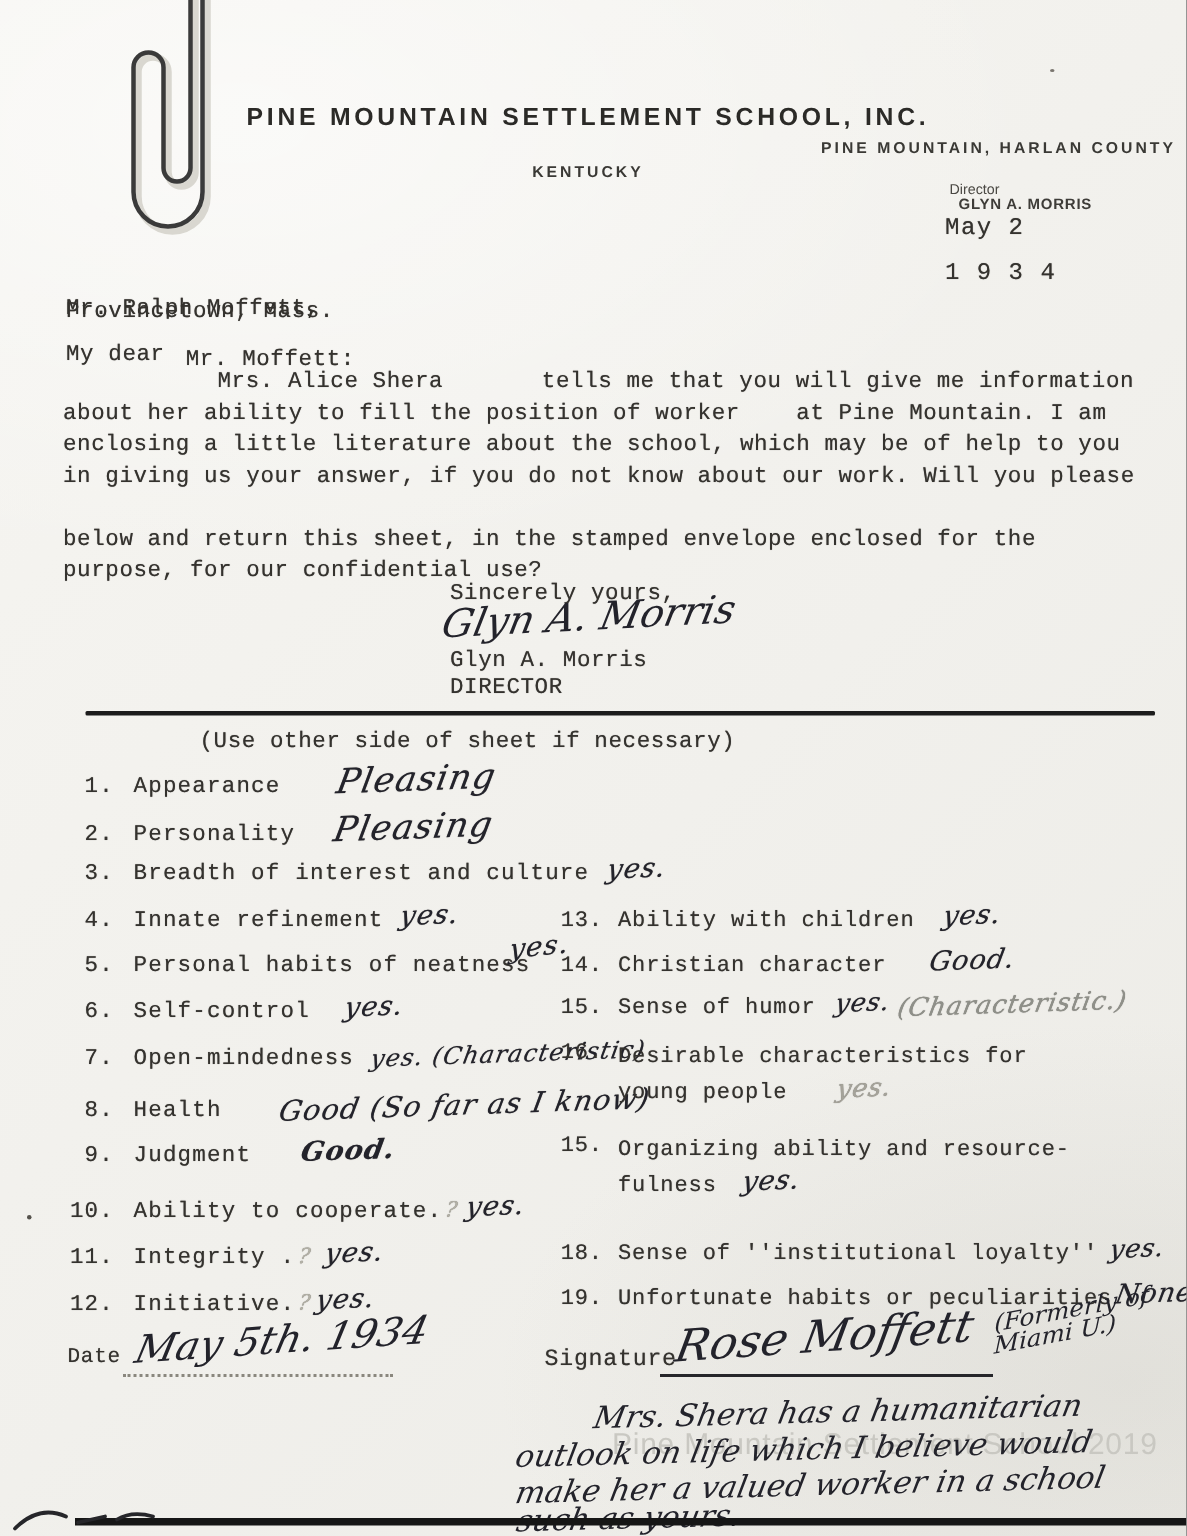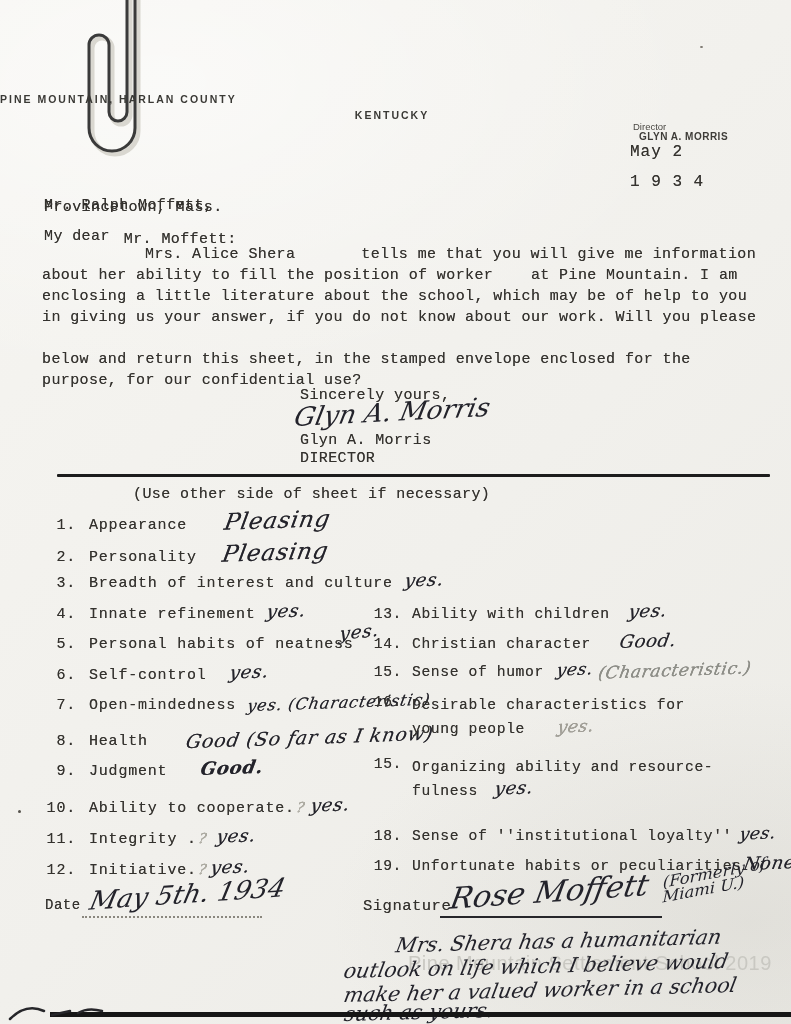--- a/index.html
+++ b/index.html
@@ -12,21 +12,21 @@
     font-family:"Liberation Mono","DejaVu Sans Mono",monospace;color:#33312d;
   }
   .abs{position:absolute;}
   .mono{font-family:"Liberation Mono","DejaVu Sans Mono",monospace;color:#34322e;
         text-shadow:0 0 .5px rgba(45,42,38,.65);}
   .sans{font-family:"Liberation Sans","DejaVu Sans",sans-serif;color:#2b2a27;}
   .hand{display:inline-block;font-family:"DejaVu Serif",serif;font-style:italic;
         color:#23232b;transform:skewX(-12deg) rotate(-2deg);}
   
   .lh1{left:0;top:69px;width:784px;text-align:center;font-weight:bold;font-size:16.5px;letter-spacing:2.5px;}
-  .lh2{left:0;top:93px;width:784px;text-align:left;font-weight:bold;font-size:10.5px;letter-spacing:2px;color:#3a3935;}
+  .lh2{left:0;top:93px;width:784px;text-align:right;font-weight:bold;font-size:10.5px;letter-spacing:2px;color:#3a3935;}
   .lh3{left:0;top:109px;width:784px;text-align:center;font-weight:bold;font-size:10.5px;letter-spacing:2px;color:#3a3935;}
   
   .dirlbl{left:633px;top:121px;font-size:9.5px;color:#4a4843;}
   .dirname{left:639px;top:131px;font-size:10px;letter-spacing:.5px;font-weight:bold;color:#3e3c38;}
   .dirdate{left:630px;top:143px;font-size:16px;letter-spacing:1px;}
   .diryear{left:630px;top:173px;font-size:16px;letter-spacing:1px;}
   
   .addr1{left:44px;top:197px;font-size:15px;letter-spacing:.4px;}
   .addr2{left:44px;top:199px;font-size:15px;letter-spacing:.4px;}
   .salut{left:44px;top:228px;font-size:15px;letter-spacing:.4px;}
@@ -92,20 +92,21 @@
 </head>
 <body>
 
 <div id="page">
 
   <svg class="abs" style="left:68px;top:0" width="95" height="170" viewBox="0 0 95 170">
     <path d="M67 -5 L67 128 a23 23 0 0 1 -46 0 L21 45 a10 10 0 0 1 20 0 L41 112 a9 9 0 0 0 18 0 L59 -5" fill="none" stroke="#d9d7d0" stroke-width="5" transform="translate(3,3)"></path>
     <path d="M67 -5 L67 128 a23 23 0 0 1 -46 0 L21 45 a10 10 0 0 1 20 0 L41 112 a9 9 0 0 0 18 0 L59 -5" fill="none" stroke="#3a3a3a" stroke-width="3"></path>
   </svg>
 
+  <div class="abs sans lh1">PINE MOUNTAIN SETTLEMENT SCHOOL, INC.</div>
   <div class="abs sans lh2">PINE MOUNTAIN, HARLAN COUNTY</div>
   <div class="abs sans lh3">KENTUCKY</div>
 
   <div class="abs sans dirlbl">Director</div>
   <div class="abs sans dirname">GLYN A. MORRIS</div>
   <div class="abs mono dirdate">May 2</div>
   <div class="abs mono diryear">1 9 3 4</div>
 
   <div class="abs mono addr1">Mr. Ralph Moffett,</div>
   <div class="abs mono addr2">Provincetown, Mass.</div>

